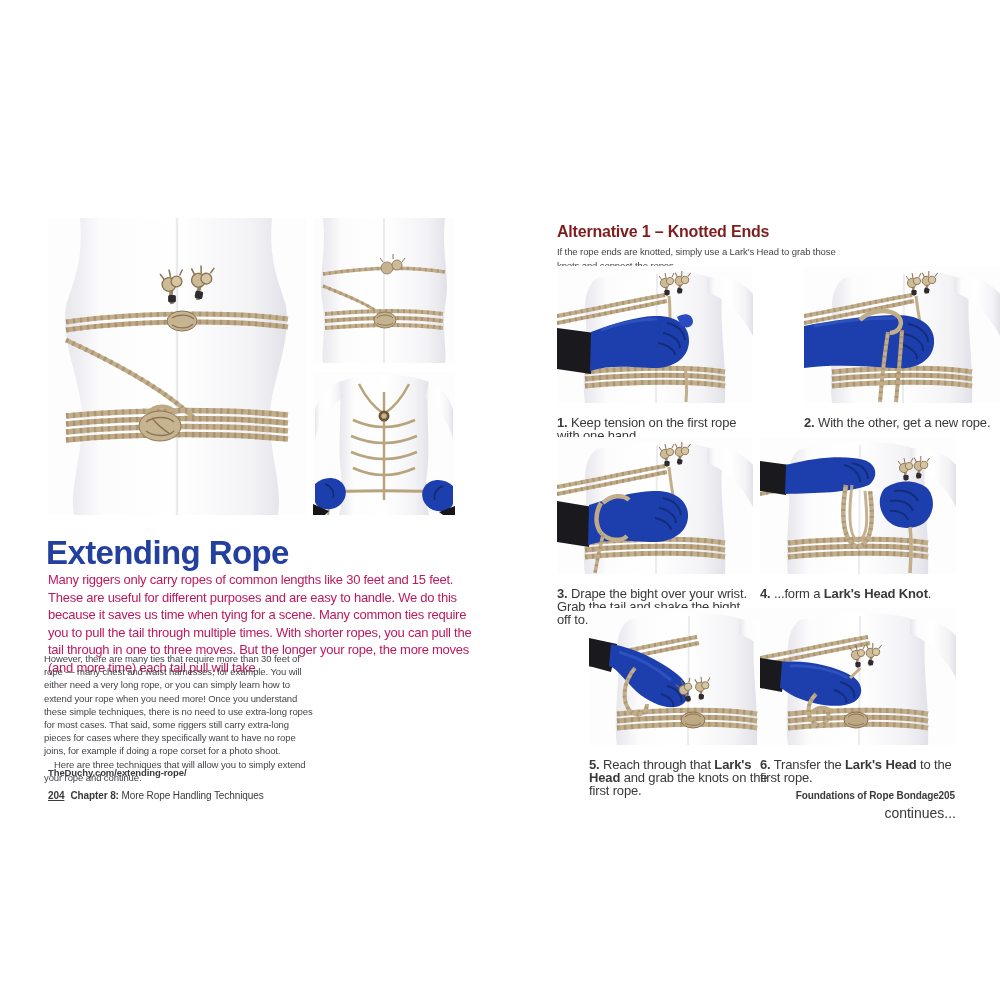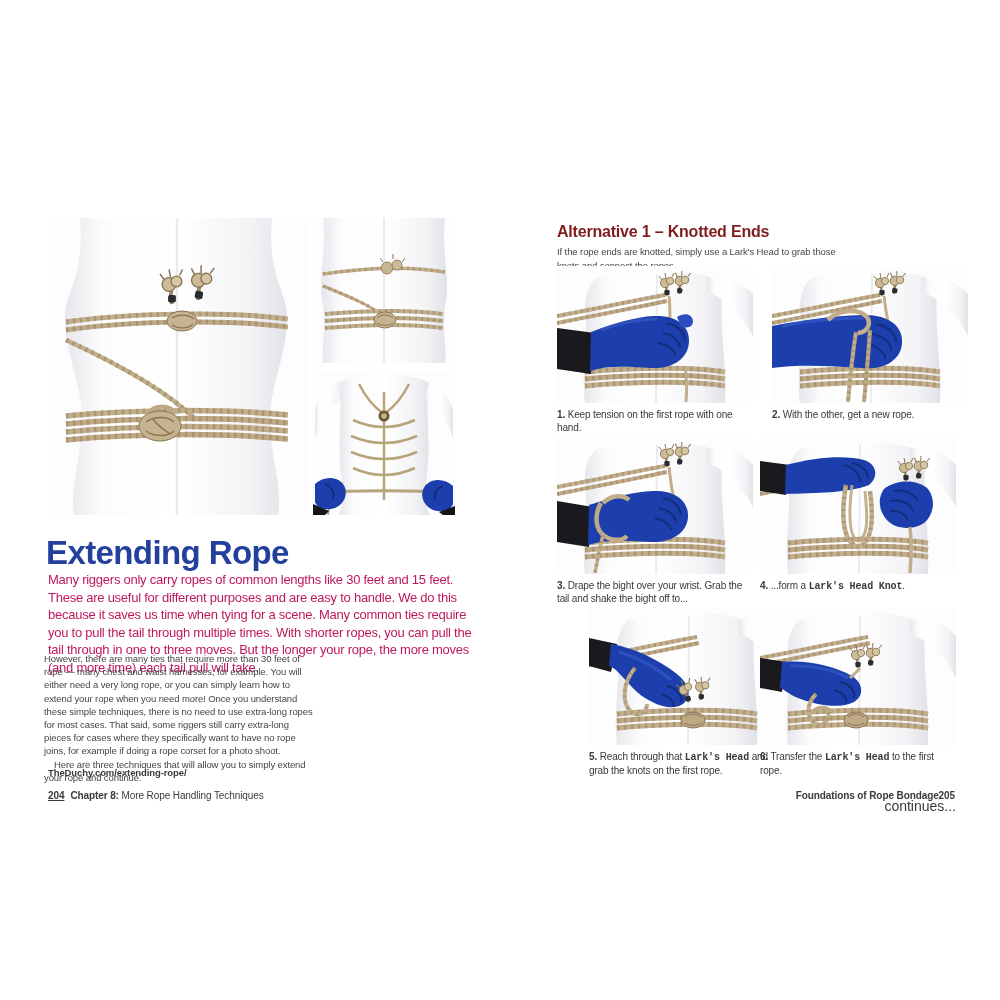--- a/index.html
+++ b/index.html
@@ -42,25 +42,25 @@
     position:absolute;left:557px;top:210px;width:400px;
     font-size:16px;font-weight:bold;letter-spacing:-0.2px;color:#7f1d1d;
   }
   .alt-intro{
     position:absolute;left:557px;top:235px;width:300px;
     font-size:9.5px;line-height:14.5px;letter-spacing:-0.1px;color:#45454a;
   }
   .step{position:absolute;width:196px;}
   .step svg{display:block;width:196px;height:137px;}
   .cap{
-    margin-top:6px;font-size:10px;line-height:12.8px;
+    margin-top:14px;font-size:13px;line-height:12.8px;
     letter-spacing:-0.15px;color:#39393c;
   }
   .cap .n{font-weight:bold;}
-  .cap b{font-weight:bold;font-family:Liberation Mono, monospace;}
+  .cap b{font-weight:bold;}
   .continues{
     margin-top:20px;text-align:right;font-size:14px;color:#39393c;
   }
 </style>
 </head>
 <body>
 
 <svg width="0" height="0" style="position:absolute" aria-hidden="true">
   <defs>
     <linearGradient id="gT" x1="0" y1="0" x2="1" y2="0">
@@ -187,21 +187,21 @@
         <path d="M44,64 C66,56 86,53 100,53" stroke="#3b5ecb" stroke-width="3" opacity="0.6" fill="none"></path>
         <path d="M110,57 C121,59 127,66 128,74 M106,67 C117,69 123,76 123,82 M101,77 C112,79 118,85 118,89" stroke="#12286e" stroke-width="2" fill="none" opacity="0.8"></path>
         <path d="M120,51 C128,46 135,48 136,55 C136,61 130,63 124,60 Z" fill="#2a4cc0"></path>
         <path d="M128,101 C130,112 130,123 129,136" stroke="#c2ae8a" stroke-width="3" fill="none"></path>
         <use href="#tassel" transform="translate(110,30)"></use>
         <use href="#tassel" transform="translate(122,28) rotate(12)"></use>
       </svg>
       <div class="cap"><span class="n">1.</span><span> Keep tension on the first rope with one hand.</span><b></b><span></span></div>
     </div>
 
-    <div class="step" style="left:772px;top:266px">
+    <div class="step" style="left:804px;top:266px">
       <svg viewBox="0 0 196 137">
         <use href="#stepTorso"></use>
         <path d="M112,30 C113,38 114,46 116,56" stroke="#c2ae8a" stroke-width="3" fill="none"></path>
         <path d="M0,60 C30,54 60,50 90,49 C116,48 132,60 130,78 C128,96 110,104 90,102 C60,100 28,98 0,102 Z" fill="#1d3fae"></path>
         <path d="M10,60 C40,54 70,52 92,52" stroke="#3b5ecb" stroke-width="3" opacity="0.6" fill="none"></path>
         <path d="M104,58 C116,60 124,68 124,76 M100,68 C112,70 120,78 119,85 M96,78 C106,80 114,88 113,93" stroke="#12286e" stroke-width="2" fill="none" opacity="0.8"></path>
         <path d="M56,54 C66,44 84,42 94,50 C100,57 96,66 86,67" stroke="#c2ae8a" stroke-width="4.5" fill="none"></path>
         <path d="M84,66 C80,92 78,112 76,136" stroke="#c2ae8a" stroke-width="4" fill="none"></path>
         <path d="M98,64 C96,94 94,114 92,136" stroke="#bfa985" stroke-width="4" fill="none"></path>
         <path d="M84,66 C80,92 78,112 76,136 M98,64 C96,94 94,114 92,136" stroke="#8a7354" stroke-width="4" stroke-dasharray="2 4" fill="none" opacity="0.4"></path>

